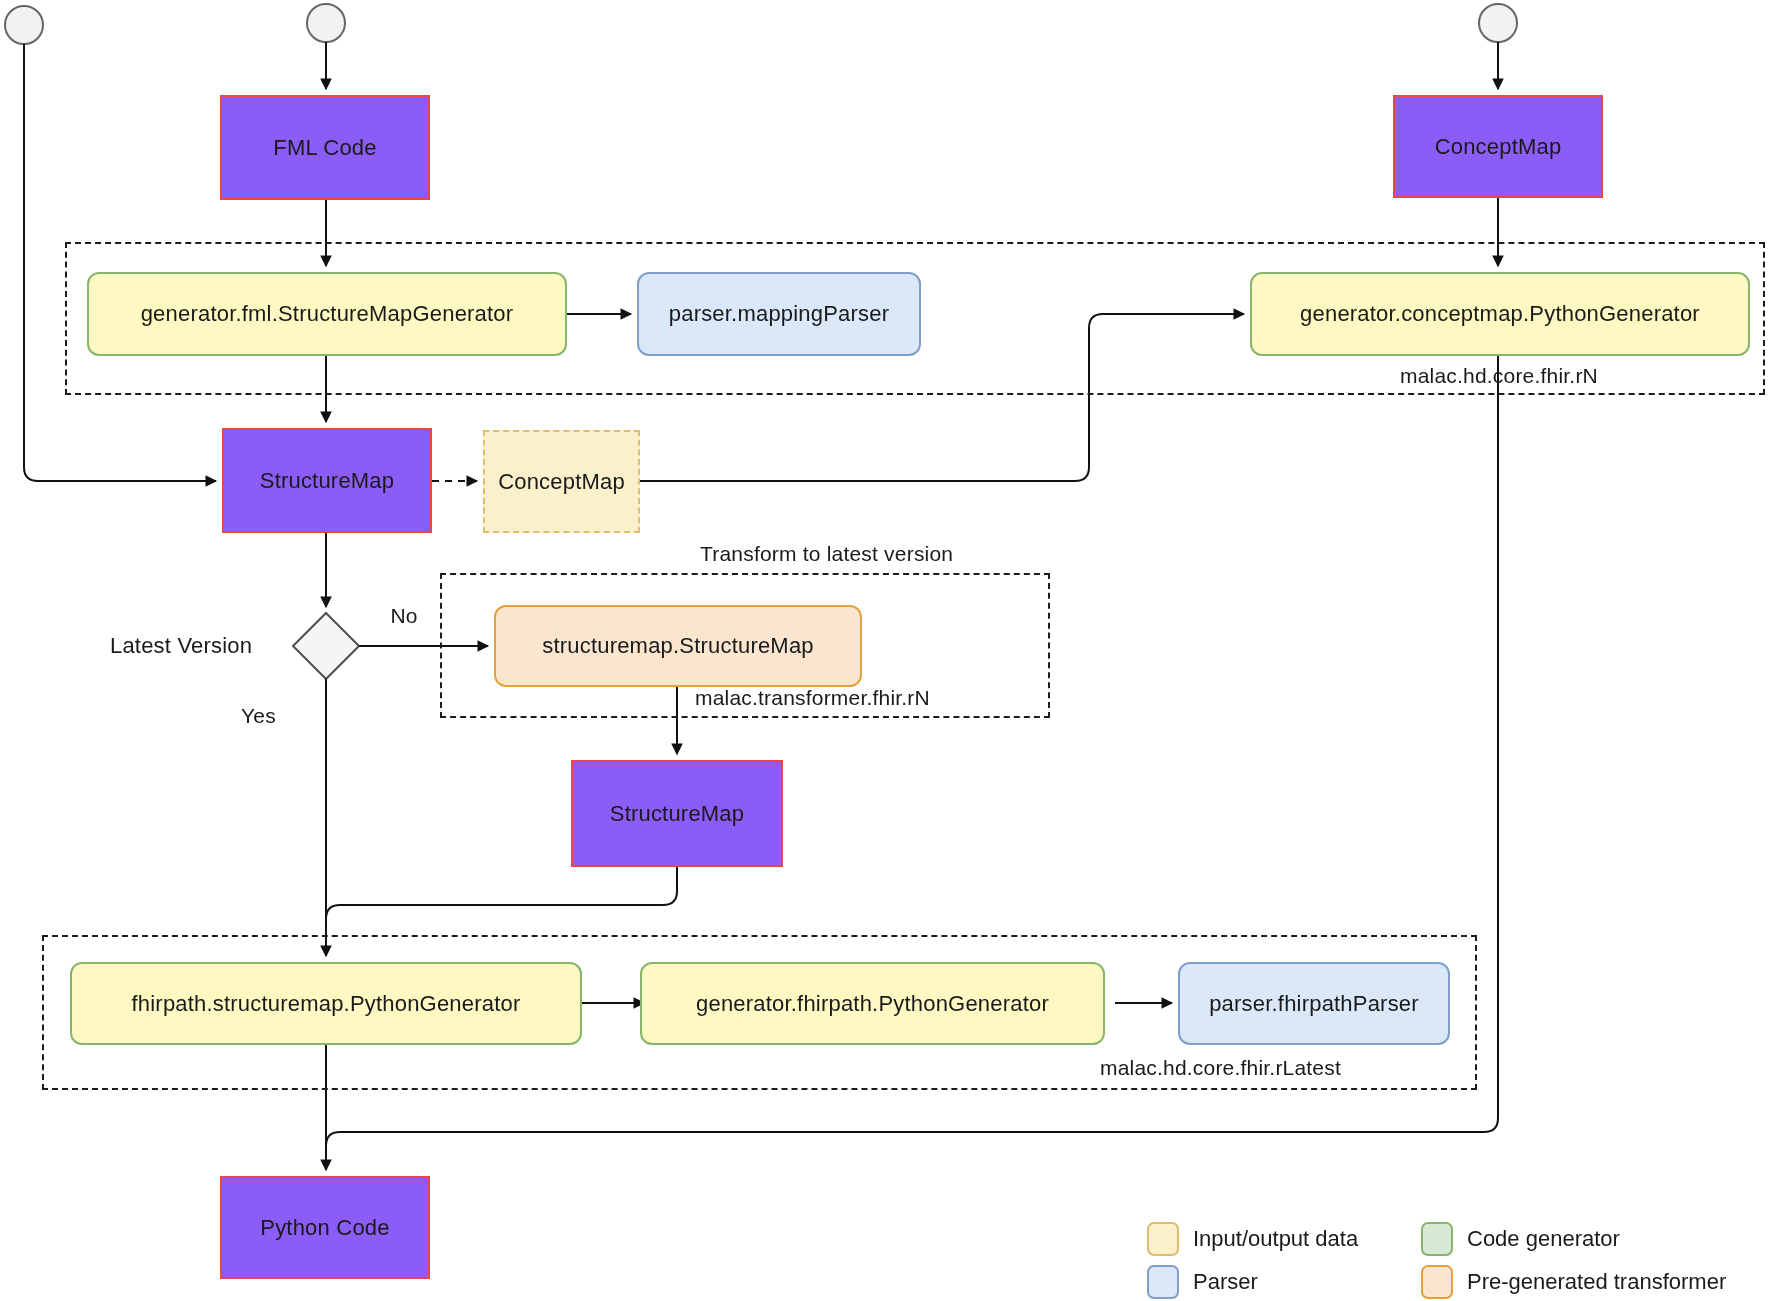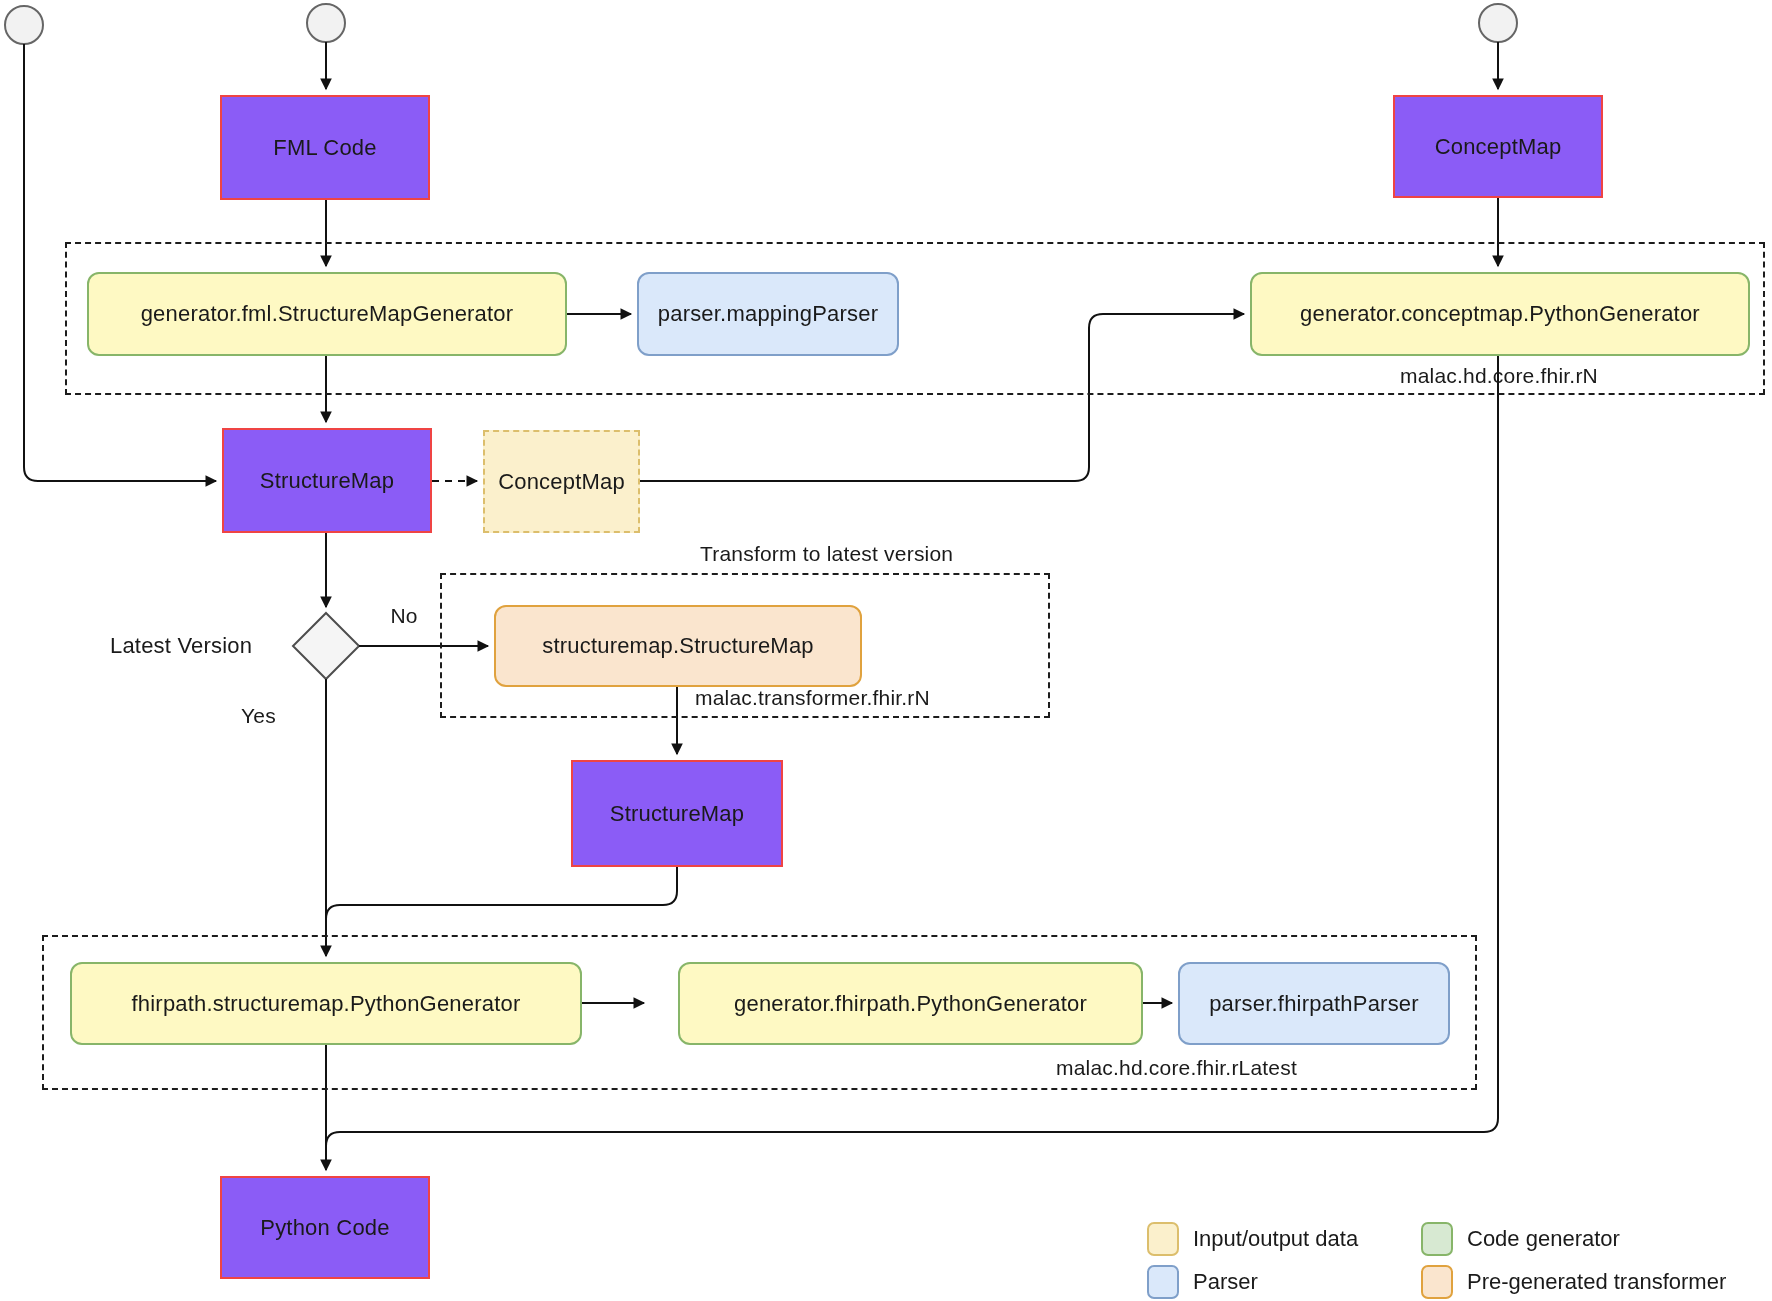--- a/index.html
+++ b/index.html
@@ -75,43 +75,43 @@
     </g>
   </svg>
 
   <div class="container-dashed" style="left:65px;top:242px;width:1700px;height:153px;"></div>
   <div class="container-dashed" style="left:440px;top:573px;width:610px;height:145px;"></div>
   <div class="container-dashed" style="left:42px;top:935px;width:1435px;height:155px;"></div>
 
   <div class="lbl right" style="left:1400px;top:364px;width:345px;">malac.hd.core.fhir.rN</div>
   <div class="lbl right" style="left:700px;top:542px;width:340px;">Transform to latest version</div>
   <div class="lbl right" style="left:695px;top:686px;width:340px;">malac.transformer.fhir.rN</div>
-  <div class="lbl right" style="left:1056px;top:1056px;width:350px;">malac.hd.core.fhir.rLatest</div>
+  <div class="lbl right" style="left:1100px;top:1056px;width:350px;">malac.hd.core.fhir.rLatest</div>
 
   <div class="node yellow" style="left:220px;top:95px;width:210px;height:105px;">FML Code</div>
 
   <div class="node yellow" style="left:1393px;top:95px;width:210px;height:103px;">ConceptMap</div>
 
   <div class="node green" style="left:87px;top:272px;width:480px;height:84px;">generator.fml.StructureMapGenerator</div>
 
-  <div class="node blue" style="left:637px;top:272px;width:262px;height:84px;">parser.mappingParser</div>
+  <div class="node blue" style="left:637px;top:272px;width:284px;height:84px;">parser.mappingParser</div>
 
   <div class="node green" style="left:1250px;top:272px;width:500px;height:84px;">generator.conceptmap.PythonGenerator</div>
 
   <div class="node yellow" style="left:222px;top:428px;width:210px;height:105px;">StructureMap</div>
 
   <div class="node yellow-dashed" style="left:483px;top:430px;width:157px;height:103px;">ConceptMap</div>
 
   <div class="node orange" style="left:494px;top:605px;width:368px;height:82px;">structuremap.StructureMap</div>
 
   <div class="node yellow" style="left:571px;top:760px;width:212px;height:107px;">StructureMap</div>
 
   <div class="node green" style="left:70px;top:962px;width:512px;height:83px;">fhirpath.structuremap.PythonGenerator</div>
 
-  <div class="node green" style="left:678px;top:962px;width:465px;height:83px;">generator.fhirpath.PythonGenerator</div>
+  <div class="node green" style="left:640px;top:962px;width:465px;height:83px;">generator.fhirpath.PythonGenerator</div>
 
   <div class="node blue" style="left:1178px;top:962px;width:272px;height:83px;">parser.fhirpathParser</div>
 
   <div class="node yellow" style="left:220px;top:1176px;width:210px;height:103px;">Python Code</div>
 
   <div class="lbl right" style="left:110px;top:633px;width:168px;font-size:22px;">Latest Version</div>
   <div class="lbl" style="left:380px;top:604px;width:48px;text-align:center;">No</div>
   <div class="lbl" style="left:241px;top:704px;width:48px;">Yes</div>
 
   <div class="legend">

